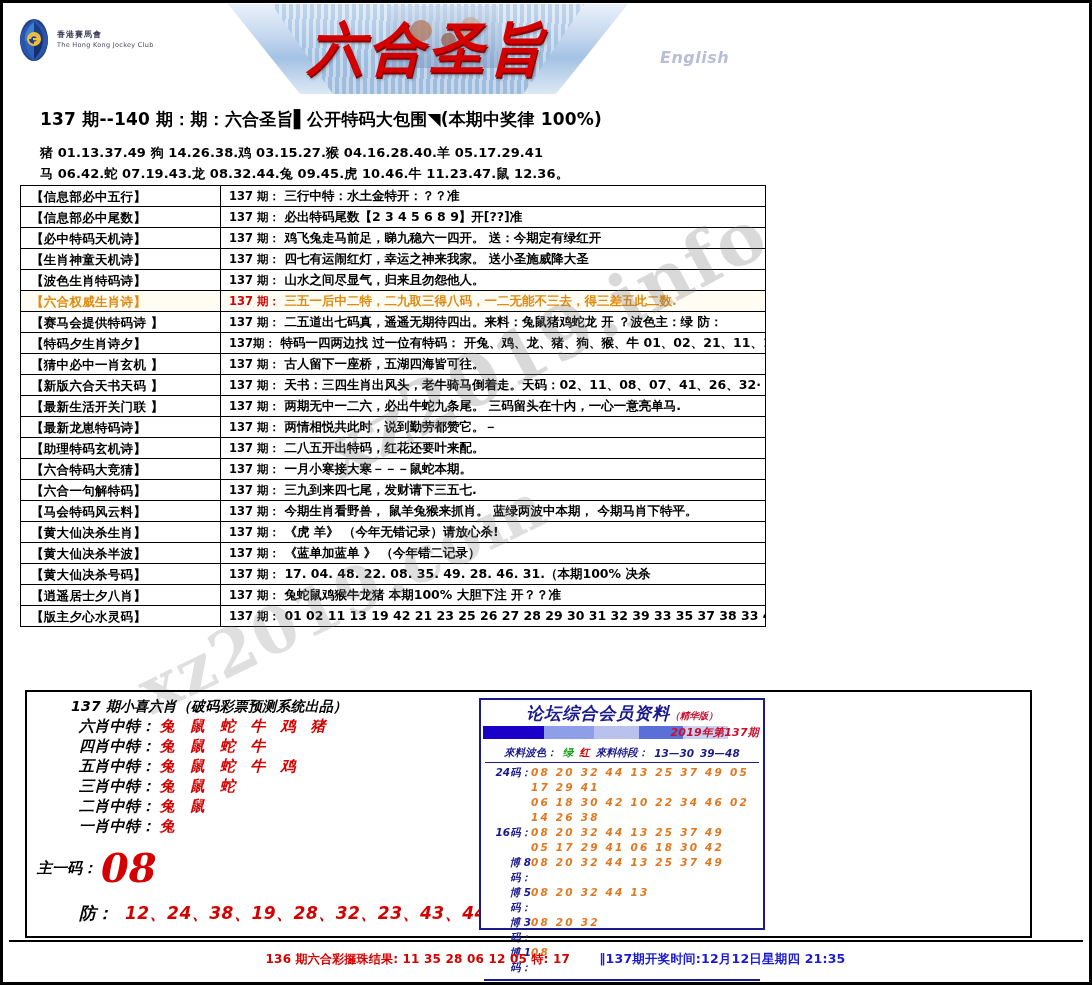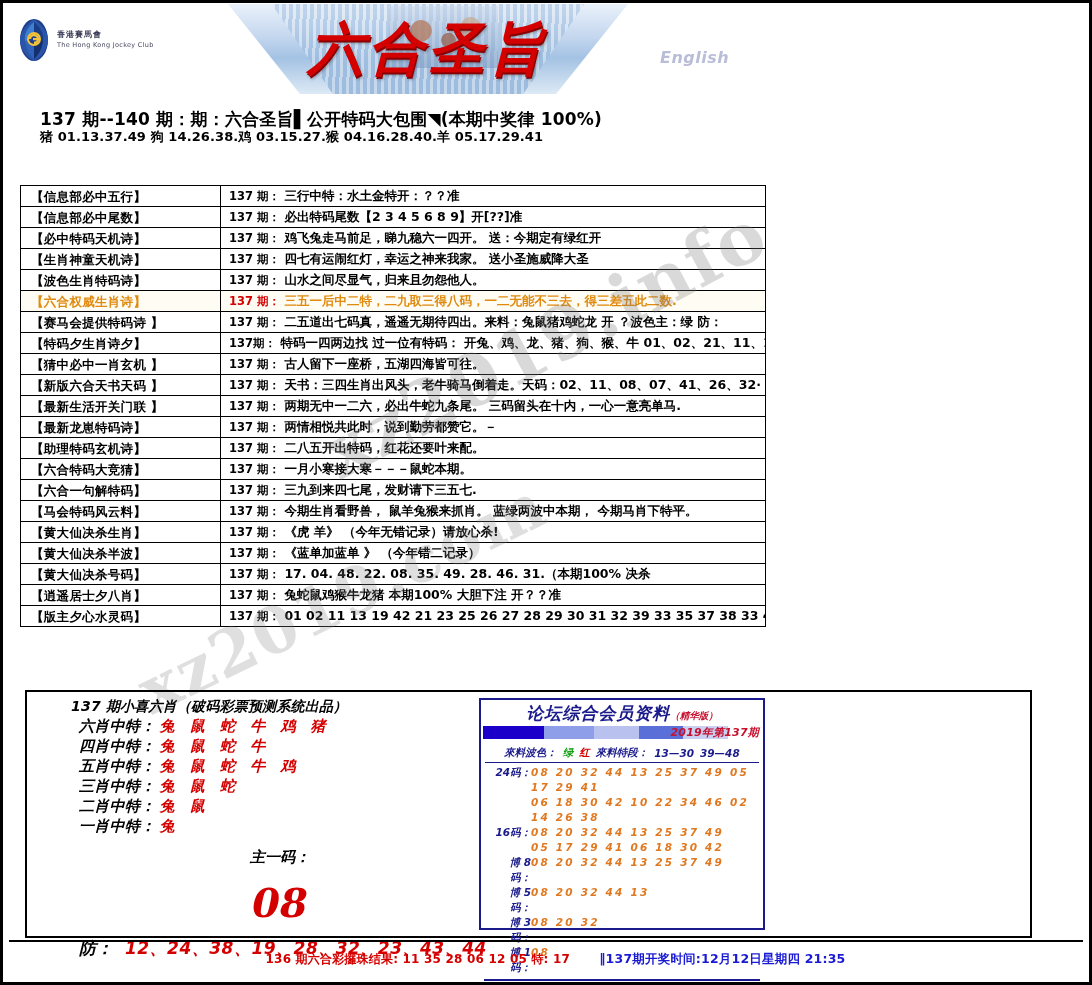--- a/index.html
+++ b/index.html
@@ -71,21 +71,21 @@
   }
 
   
   .title-line {
     position:absolute; left:40px; top:108px;
     font-size:17px; font-weight:bold; color:#000;
     letter-spacing:.2px; white-space:nowrap;
   }
 
   
-  .zodiac-lines { position:absolute; left:40px; top:126px; width:700px; }
+  .zodiac-lines { position:absolute; left:40px; top:142px; width:700px; }
   .zline { font-size:13px; font-weight:bold; line-height:21px; white-space:nowrap; letter-spacing:.1px; }
 
   
   .main-table {
     position:absolute; left:20px; top:185px; width:746px;
     border-collapse:collapse;
     table-layout:fixed;
   }
   .main-table td {
     border:1px solid #000;
@@ -107,21 +107,21 @@
   .bottom {
     position:absolute; left:25px; top:690px; width:1007px; height:248px;
     border:2px solid #000;
     font-style:italic;
   }
   .bottom-left { position:absolute; left:10px; top:6px; width:440px; }
   .bl-title { font-size:14px; font-weight:bold; margin-left:34px; letter-spacing:.2px; }
   .bl-row { font-size:15px; font-weight:bold; margin:1px 0 1px 42px; letter-spacing:.3px; white-space:nowrap; }
   .bl-row .lbl { color:#000; }
   .bl-row .ani { color:#d40000; letter-spacing:5px; margin-left:4px; }
-  .bl-main { margin-top:12px; margin-left:46px; display:flex; align-items:center; gap:16px;flex-direction:column; }
+  .bl-main { margin-top:12px; display:flex; align-items:center; gap:4px; }
   .bl-main .lbl { font-size:15px; font-weight:bold; }
   .bl-main .num {
     font-family:"DejaVu Serif","Liberation Serif",serif;
     font-size:40px; font-weight:bold; color:#d40000; line-height:1;
   }
   .bl-def { margin-top:14px; margin-left:42px; font-size:17px; font-weight:bold; white-space:nowrap; }
   .bl-def .lbl { color:#000; }
   .bl-def .nums { color:#d40000; letter-spacing:.5px; margin-left:6px; }
 
   
@@ -221,20 +221,21 @@
       <div class="banner-title">六合圣旨</div>
     </div>
 
     <div class="banner-en">English</div>
   </div>
 
   <div class="title-line">137 期--140 期：期：六合圣旨▌公开特码大包围◥(本期中奖律 100%)</div>
 
   <div class="zodiac-lines">
     <div class="zline">猪 01.13.37.49  狗 14.26.38.鸡 03.15.27.猴 04.16.28.40.羊 05.17.29.41</div>
+    <div class="zline">马 06.42.蛇 07.19.43.龙 08.32.44.兔 09.45.虎 10.46.牛 11.23.47.鼠 12.36。</div>
   </div>
 
   <table class="main-table">
     <tbody id="main-table-body">
         <tr>
           <td class="lab">【信息部必中五行】</td>
           <td class="val"><span class="per">137 期：</span> <span>三行中特：水土金特开：？？准</span></td>
         </tr>
         <tr>
           <td class="lab">【信息部必中尾数】</td>

